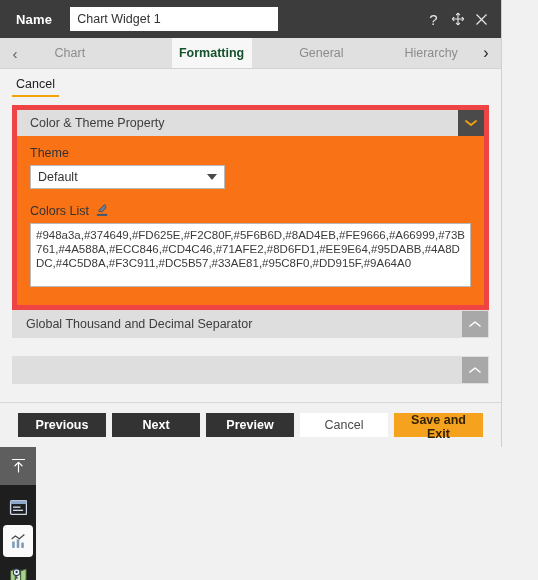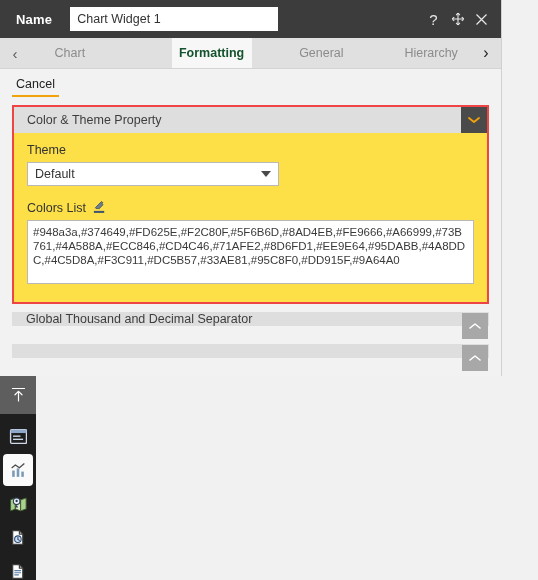--- a/index.html
+++ b/index.html
@@ -136,22 +136,21 @@
   }
   
   .body {
     flex: 1;
     background: #f2f2f2;
     padding: 8px 12px 0 12px;
     overflow: hidden;
   }
   .panel {
     background: #ffffff;
-    border: 2px solid #ef4444;
-    margin-bottom: 8px;
+    border: 5px solid #ef4444;
   }
   .panel-head {
     height: 26px;
     background: #dedede;
     display: flex;
     align-items: center;
     position: relative;
   }
   .panel-head .ptitle {
     font-size: 12.5px;
@@ -166,33 +165,33 @@
     align-items: center;
     justify-content: center;
     cursor: pointer;
   }
   .chev-btn.open { background: #4a4a4a; }
   .chev-btn.closed { background: #a8a8a8; }
   .chev-btn.open svg { stroke: #f0a30a; }
   .chev-btn.closed svg { stroke: #ffffff; }
   .panel-body {
     padding: 10px 13px 14px 13px;
-    background: #fde047;
+    background: #f97316;
   }
   .field-label {
     font-size: 12.5px;
     color: #333333;
     margin-bottom: 5px;
     display: flex;
     align-items: center;
     gap: 6px;
   }
   .select-wrap {
     position: relative;
-    width: 252px;
+    width: 195px;
     height: 24px;
     margin-bottom: 14px;
   }
   .select-box {
     width: 100%;
     height: 100%;
     background: #ffffff;
     border: 1px solid #b9b9b9;
     font-size: 12.5px;
     color: #333333;
@@ -222,21 +221,21 @@
     color: #3a3a3a;
     padding: 4px 5px;
     outline: none;
     overflow: hidden;
     word-break: break-all;
     white-space: pre-wrap;
   }
   .collapsed-panel {
     background: #dedede;
     border: 1px solid #dedede;
-    height: 14px;
+    height: 28px;
     margin-bottom: 18px;
     position: relative;
     display: flex;
     align-items: center;
   }
   .collapsed-panel .ptitle {
     font-size: 12.5px;
     color: #3d3d3d;
     padding-left: 13px;
   }
@@ -403,20 +402,27 @@
         <span class="chev-btn closed">
           <svg width="12" height="8" viewBox="0 0 12 8" fill="none" stroke-width="1.6" stroke-linecap="round" stroke-linejoin="round">
             <path d="M1 6l5-4 5 4"></path>
           </svg>
         </span>
       </div>
 
 
     </div>
 
+    <div class="footer">
+      <button class="btn dark">Previous</button>
+      <button class="btn dark">Next</button>
+      <button class="btn dark">Preview</button>
+      <button class="btn light">Cancel</button>
+      <button class="btn accent">Save and Exit</button>
+    </div>
 
   </div>
 
   <div class="rail">
     <div class="rail-top">
       <svg width="15" height="16" viewBox="0 0 15 16" fill="none" stroke="#ffffff" stroke-width="1.2" stroke-linecap="round" stroke-linejoin="round">
         <path d="M1.5 1.5h12"></path>
           <path d="M7.5 14V4.5"></path>
           <path d="M4 7.8l3.5-3.4 3.5 3.4"></path>
       </svg>

